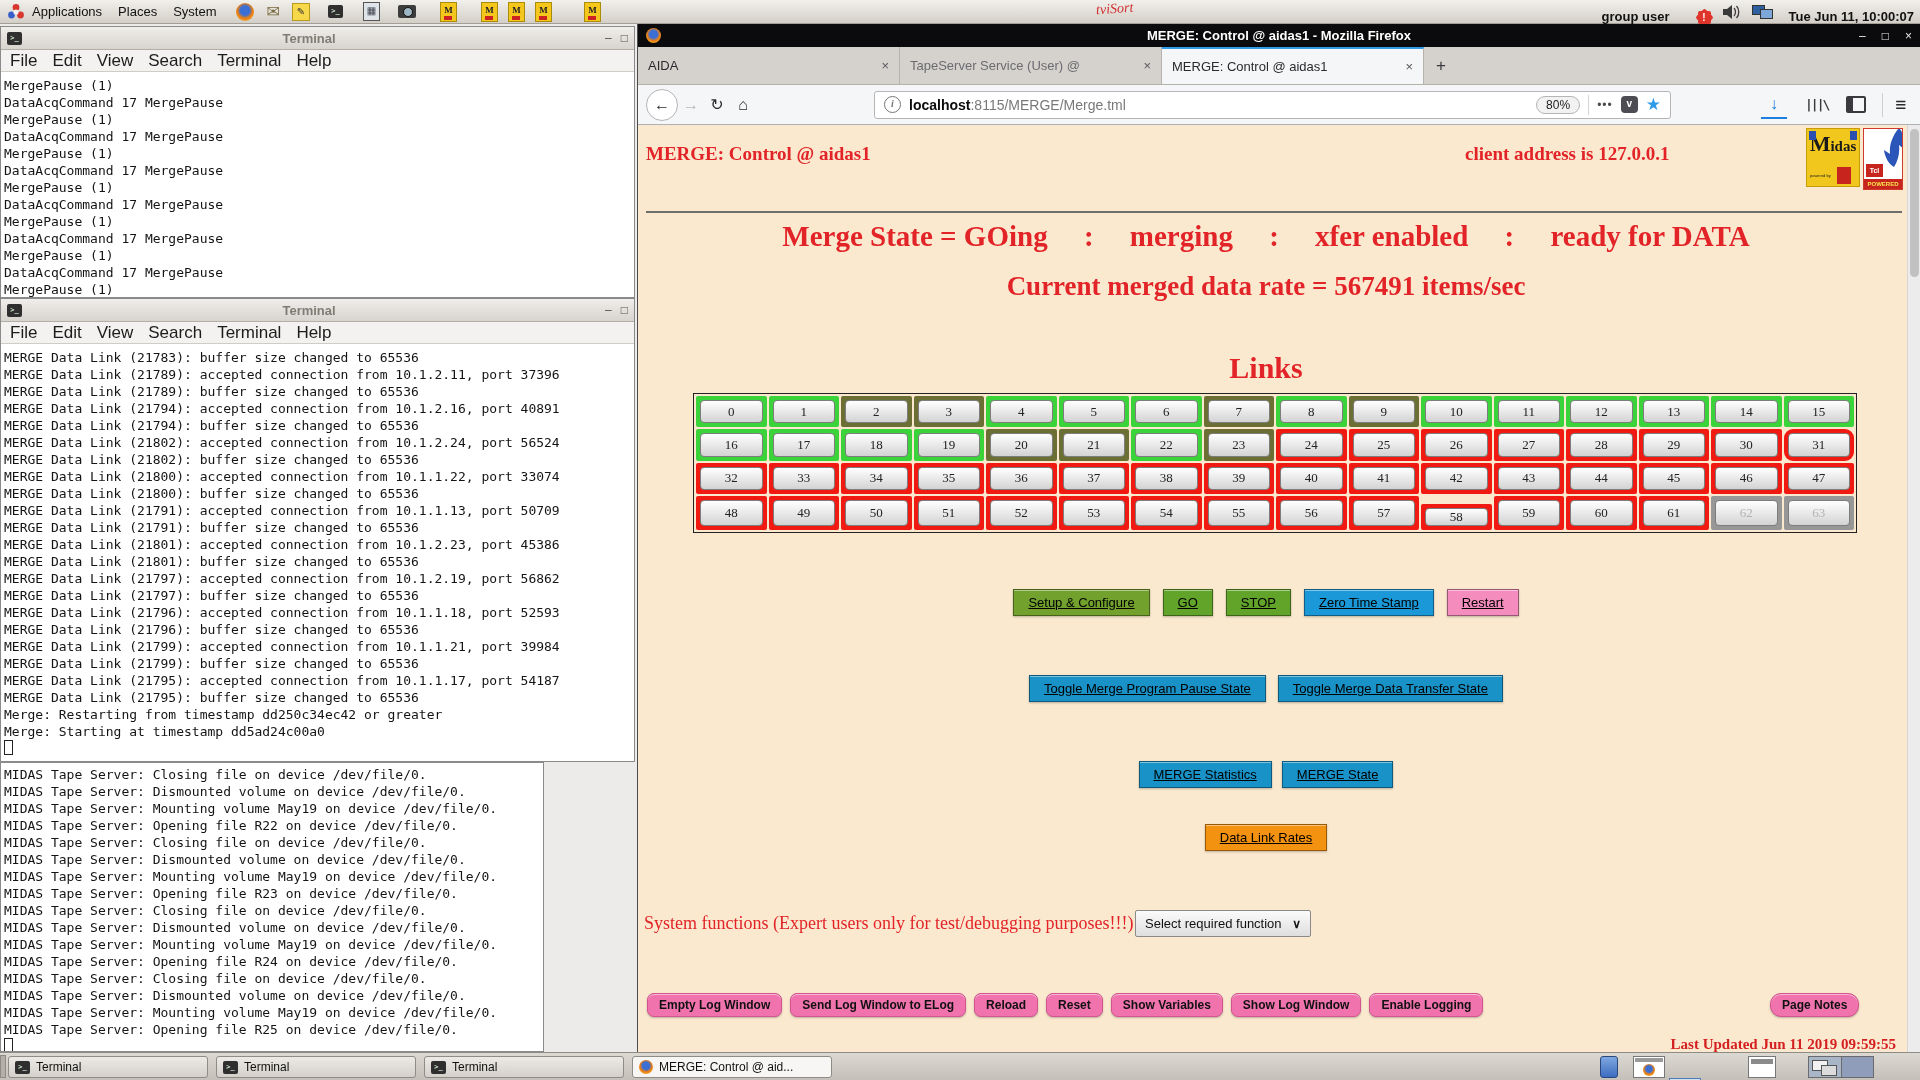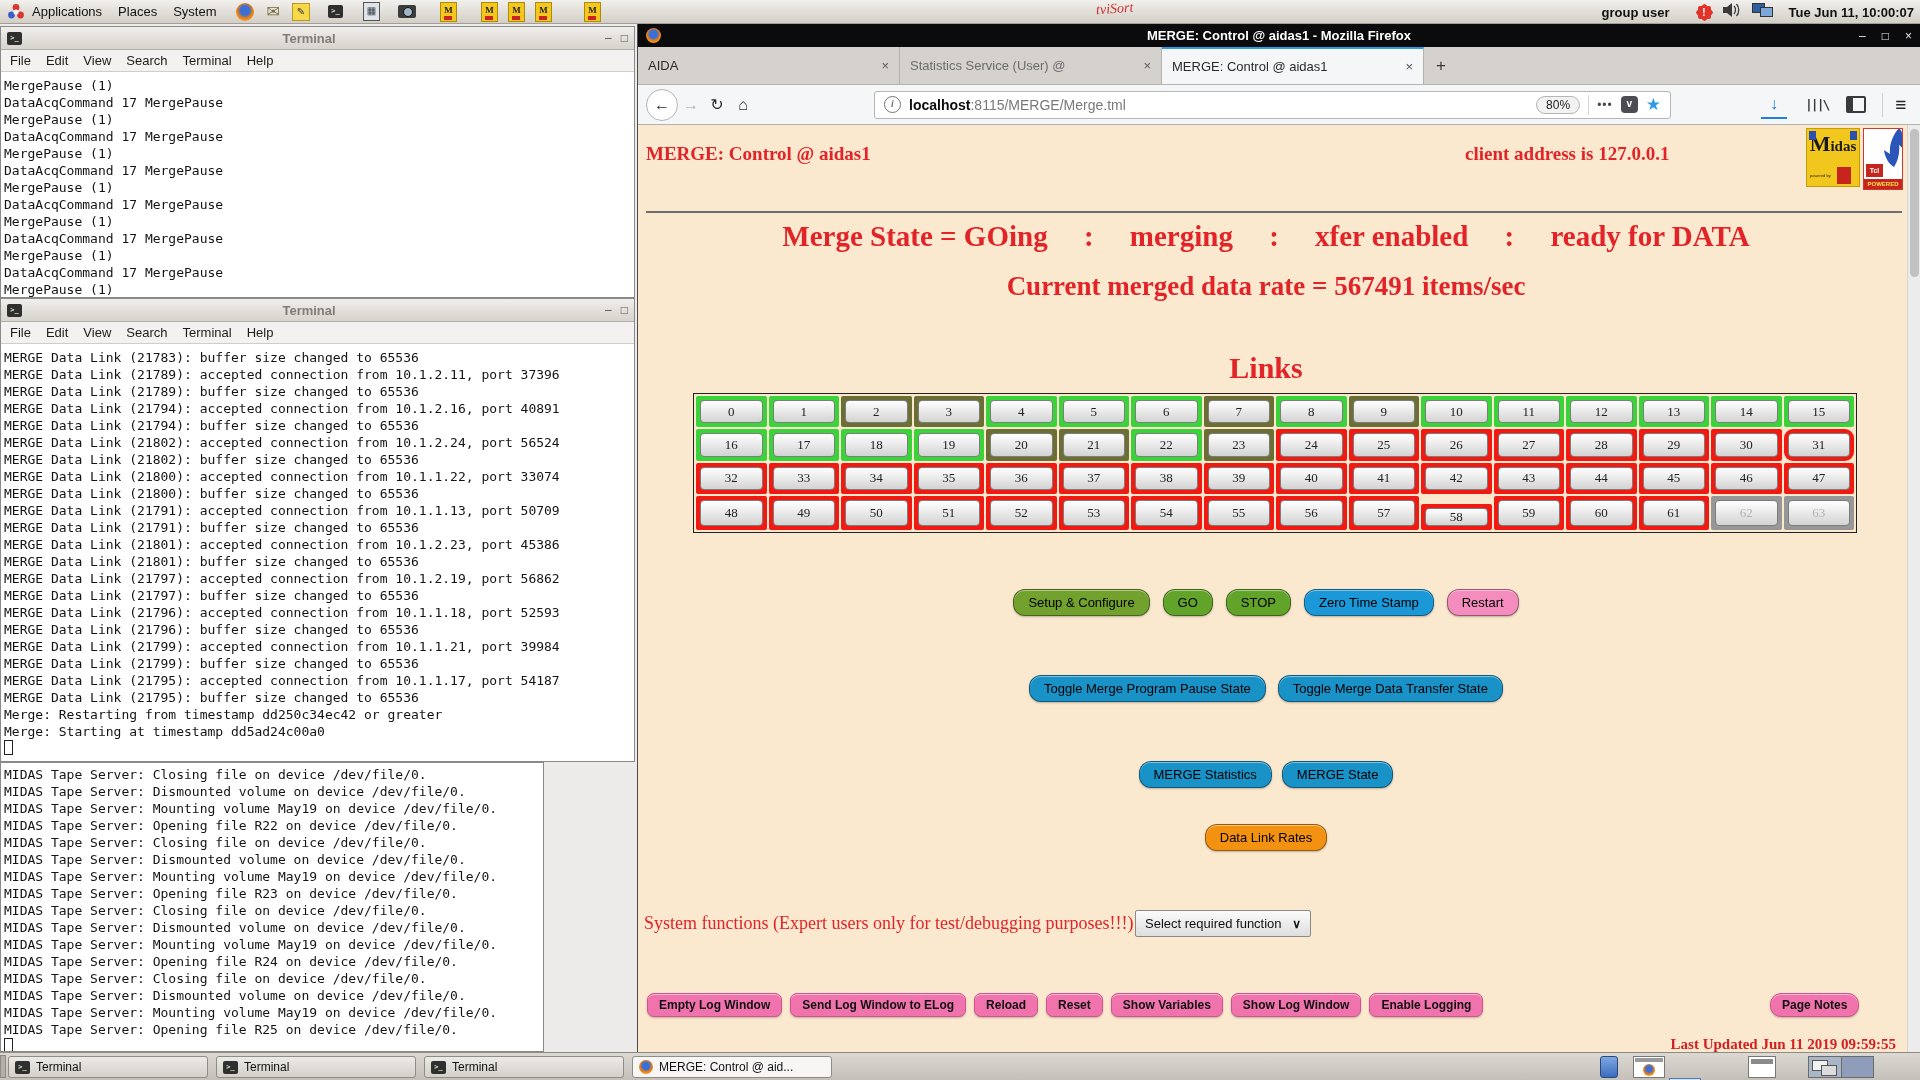--- a/index.html
+++ b/index.html
@@ -23,39 +23,39 @@
   .calc-ico{width:15px;height:17px;background:#dfe4e8;border:1px solid #555;color:#39414c;
             font-size:10px;line-height:16px;text-align:center;}
   .cam-ico{position:relative;width:18px;height:13px;background:#3c3c3c;border-radius:2px;}
   .cam-ico::after{content:"";position:absolute;left:5px;top:2px;width:8px;height:8px;border-radius:50%;
                   background:#9fb6c6;border:1px solid #111;}
   .midas-ico{position:relative;width:15px;height:18px;background:#f5c61c;border:1px solid #a98c0a;
              color:#222;font:bold 9px/14px "Liberation Serif",serif;text-align:center;}
   .midas-ico::after{content:"";position:absolute;left:3px;bottom:1px;width:8px;height:4px;background:#cc2222;}
   #tvisort{position:absolute;left:1096px;top:1px;color:#d03030;
            font:italic 14px "Liberation Serif",serif;transform:rotate(-4deg);}
-  #topbar-right{position:absolute;right:6px;top:0;height:24px;display:flex;align-items:center;gap:11px;}
+  #topbar-right{position:absolute;right:6px;top:0;height:24px;display:flex;align-items:flex-end;gap:11px;}
   #user-label{font-weight:bold;font-size:13px;color:#111;}
   .alert-ico{position:relative;width:13px;height:13px;background:#e0332a;border-radius:2px;}
   .alert-ico::before{content:"";position:absolute;inset:0;background:#e0332a;transform:rotate(45deg);border-radius:2px;}
   .alert-ico::after{content:"!";position:absolute;inset:0;color:#fff;font:bold 10px/13px "Liberation Sans",sans-serif;
                     text-align:center;z-index:1;}
   #clock{font-weight:bold;font-size:13px;color:#111;margin-left:4px;}
 
   
   .term-win{position:absolute;background:#fff;border:1px solid #8a8a8a;box-sizing:border-box;overflow:hidden;}
   #term1{left:0;top:26px;width:635px;height:272px;}
   #term2{left:0;top:298px;width:635px;height:464px;}
   #term3{left:0;top:762px;width:544px;height:290px;}
   .term-title{height:23px;background:linear-gradient(#f0eeeb,#d7d3cd);border-bottom:1px solid #b3afa8;
               display:flex;align-items:center;padding:0 6px;box-sizing:border-box;}
   .term-title .ttl{flex:1;text-align:center;color:#7f7c76;font:bold 13px "Liberation Sans",sans-serif;}
   .win-btn{color:#555;font-size:12px;margin-left:9px;line-height:1;}
   .term-menu{height:21px;display:flex;align-items:center;gap:15px;padding-left:9px;
-             background:#f4f2f0;border-bottom:1px solid #d0ccc6;font-size:13px;color:#1c1c1c;}
+             background:#f4f2f0;border-bottom:1px solid #d0ccc6;font-size:17px;color:#1c1c1c;}
   .term-body{font:13px/17px "DejaVu Sans Mono",monospace;color:#141414;margin:0;
              padding:5px 0 0 3px;white-space:pre;overflow:hidden;}
   #term3 .term-body{padding-top:3px;}
   .cursor{display:inline-block;width:7px;height:13px;border:1px solid #222;vertical-align:-2px;}
 
   
   #firefox{position:absolute;left:637px;top:24px;width:1283px;height:1028px;background:#fbe9cf;
            border-left:1px solid #4c4c4c;box-sizing:border-box;}
   #ff-titlebar{position:relative;height:23px;background:#0b0b0d;display:flex;align-items:center;padding:0 8px;}
   #ff-title{position:absolute;left:0;right:0;text-align:center;color:#fff;
@@ -126,22 +126,22 @@
   .link-cell{border-radius:2px;padding:4px;box-sizing:border-box;}
   .link-inner{height:100%;box-sizing:border-box;border:1px solid #7d7d7d;border-radius:4px;
               background:linear-gradient(#ffffff,#d3d3d3);display:flex;align-items:center;justify-content:center;
               font:13px "Liberation Serif",serif;color:#222;}
   .link-inner.off{color:#b3b3b3;}
   .btn-row{position:absolute;left:0;width:1256px;display:flex;justify-content:center;align-items:flex-start;}
   #btn-row1{top:464px;gap:13px;}
   #btn-row2{top:550px;gap:12px;}
   #btn-row3{top:636px;gap:10px;}
   #btn-row4{top:699px;}
-  .pbtn{border:1px solid rgba(0,0,0,.38);border-radius:12px;padding:5px 14px;font-size:13px;color:#000;
-        box-shadow:inset 0 1px 0 rgba(255,255,255,.45),0 1px 2px rgba(0,0,0,.25);white-space:nowrap;}
+  .pbtn{border:1px solid rgba(0,0,0,.38);border-radius:0;padding:5px 14px;font-size:13px;color:#000;
+        box-shadow:inset 0 1px 0 rgba(255,255,255,.45),0 1px 2px rgba(0,0,0,.25);white-space:nowrap;text-decoration:underline;}
   #sysfn-label{position:absolute;left:6px;top:788px;font-size:18px;font-weight:normal;}
   #sysfn-select{position:absolute;left:497px;top:785px;width:176px;height:27px;box-sizing:border-box;
                 background:linear-gradient(#fbfbfb,#dedede);border:1px solid #8a8a8a;border-radius:2px;
                 display:flex;align-items:center;padding:0 9px;font-size:13px;color:#111;gap:8px;}
   #sysfn-select .chev{margin-left:auto;font-size:12px;font-weight:bold;}
   #bottom-row{position:absolute;left:9px;top:868px;display:flex;gap:8px;}
   .pinkbtn{background:#f173ae;border:1px solid #d2538f;border-radius:7px;height:24px;box-sizing:border-box;
            padding:0 11px;font:bold 12px/22px "Liberation Sans",sans-serif;color:#111;white-space:nowrap;
            box-shadow:inset 0 1px 0 rgba(255,255,255,.5),0 1px 2px rgba(0,0,0,.25);}
   #page-notes-btn{position:absolute;left:1132px;top:868px;border-radius:11px;}
@@ -347,21 +347,21 @@
         <span>□</span>
         <span>×</span>
       </span>
     </div>
     <div id="ff-tabbar">
       <div class="tab">
         <span>AIDA</span>
         <span class="tab-close">×</span>
       </div>
       <div class="tab dim">
-        <span>Statistics Service (User) @</span>
+        <span>TapeServer Service (User) @</span>
         <span class="tab-close">×</span>
       </div>
       <div class="tab active">
         <span>MERGE: Control @ aidas1</span>
         <span class="tab-close">×</span>
       </div>
       <div id="newtab-btn">+</div>
     </div>
     <div id="ff-navbar">
       <span id="back-btn">←</span>

